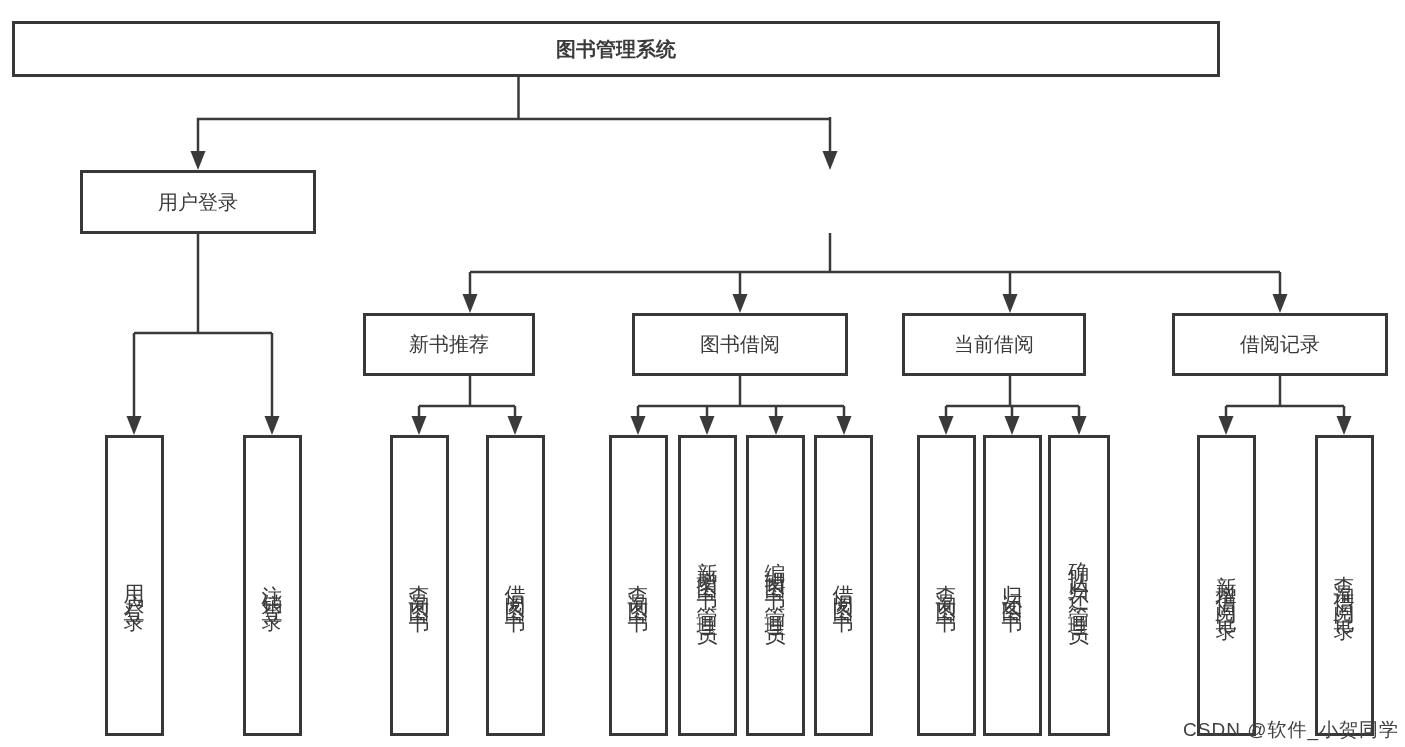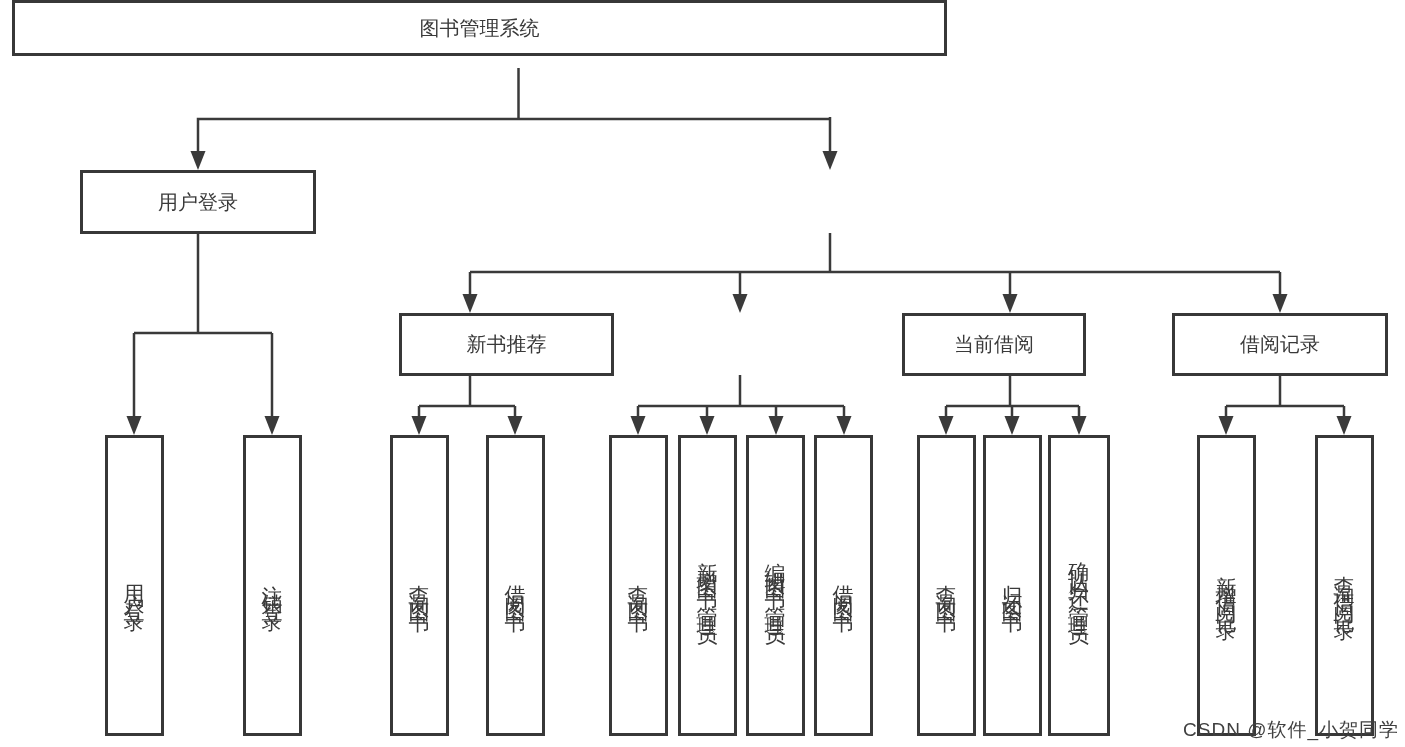--- a/index.html
+++ b/index.html
@@ -26,26 +26,26 @@
   .box .lbl{white-space:nowrap;}
   .box .lbl.vert{
     writing-mode:vertical-rl;
     text-orientation:mixed;
     font-size:21px;
     letter-spacing:9px;
     white-space:normal;
     line-height:1.1;
   }
   
-  .b-root{left:12px;top:0;width:935px;height:56px;}
+  .b-root{left:12px;top:21px;width:1208px;height:56px;font-weight:bold;}
   
   .b-user-login{left:80px;top:170px;width:236px;height:64px;}
   .b-book-mgmt{left:712px;top:170px;width:236px;height:64px;}
   
-  .b-new-book{left:363px;top:313px;width:215px;height:63px;margin-left:36px;}
+  .b-new-book{left:363px;top:313px;width:172px;height:63px;}
   .b-book-borrow{left:632px;top:313px;width:216px;height:63px;}
   .b-current-borrow{left:902px;top:313px;width:184px;height:63px;}
   .b-borrow-records{left:1172px;top:313px;width:216px;height:63px;}
   
   .leaf{top:435px;height:301px;width:59px;}
   .b-leaf-login{left:105px;}
   .b-leaf-logout{left:243px;}
   .b-leaf-nb-query{left:390px;}
   .b-leaf-nb-borrow{left:486px;}
   .b-leaf-bb-query{left:609px;}
@@ -147,20 +147,23 @@
     <span class="lbl">图书管理系统</span>
   </div>
 
   <div class="box b-user-login">
     <span class="lbl">用户登录</span>
   </div>
 
   <div class="box b-new-book">
     <span class="lbl">新书推荐</span>
   </div>
+  <div class="box b-book-borrow">
+    <span class="lbl">图书借阅</span>
+  </div>
   <div class="box b-current-borrow">
     <span class="lbl">当前借阅</span>
   </div>
   <div class="box b-borrow-records">
     <span class="lbl">借阅记录</span>
   </div>
 
   <div class="box leaf b-leaf-login">
     <span class="lbl vert">用户登录</span>
   </div>

